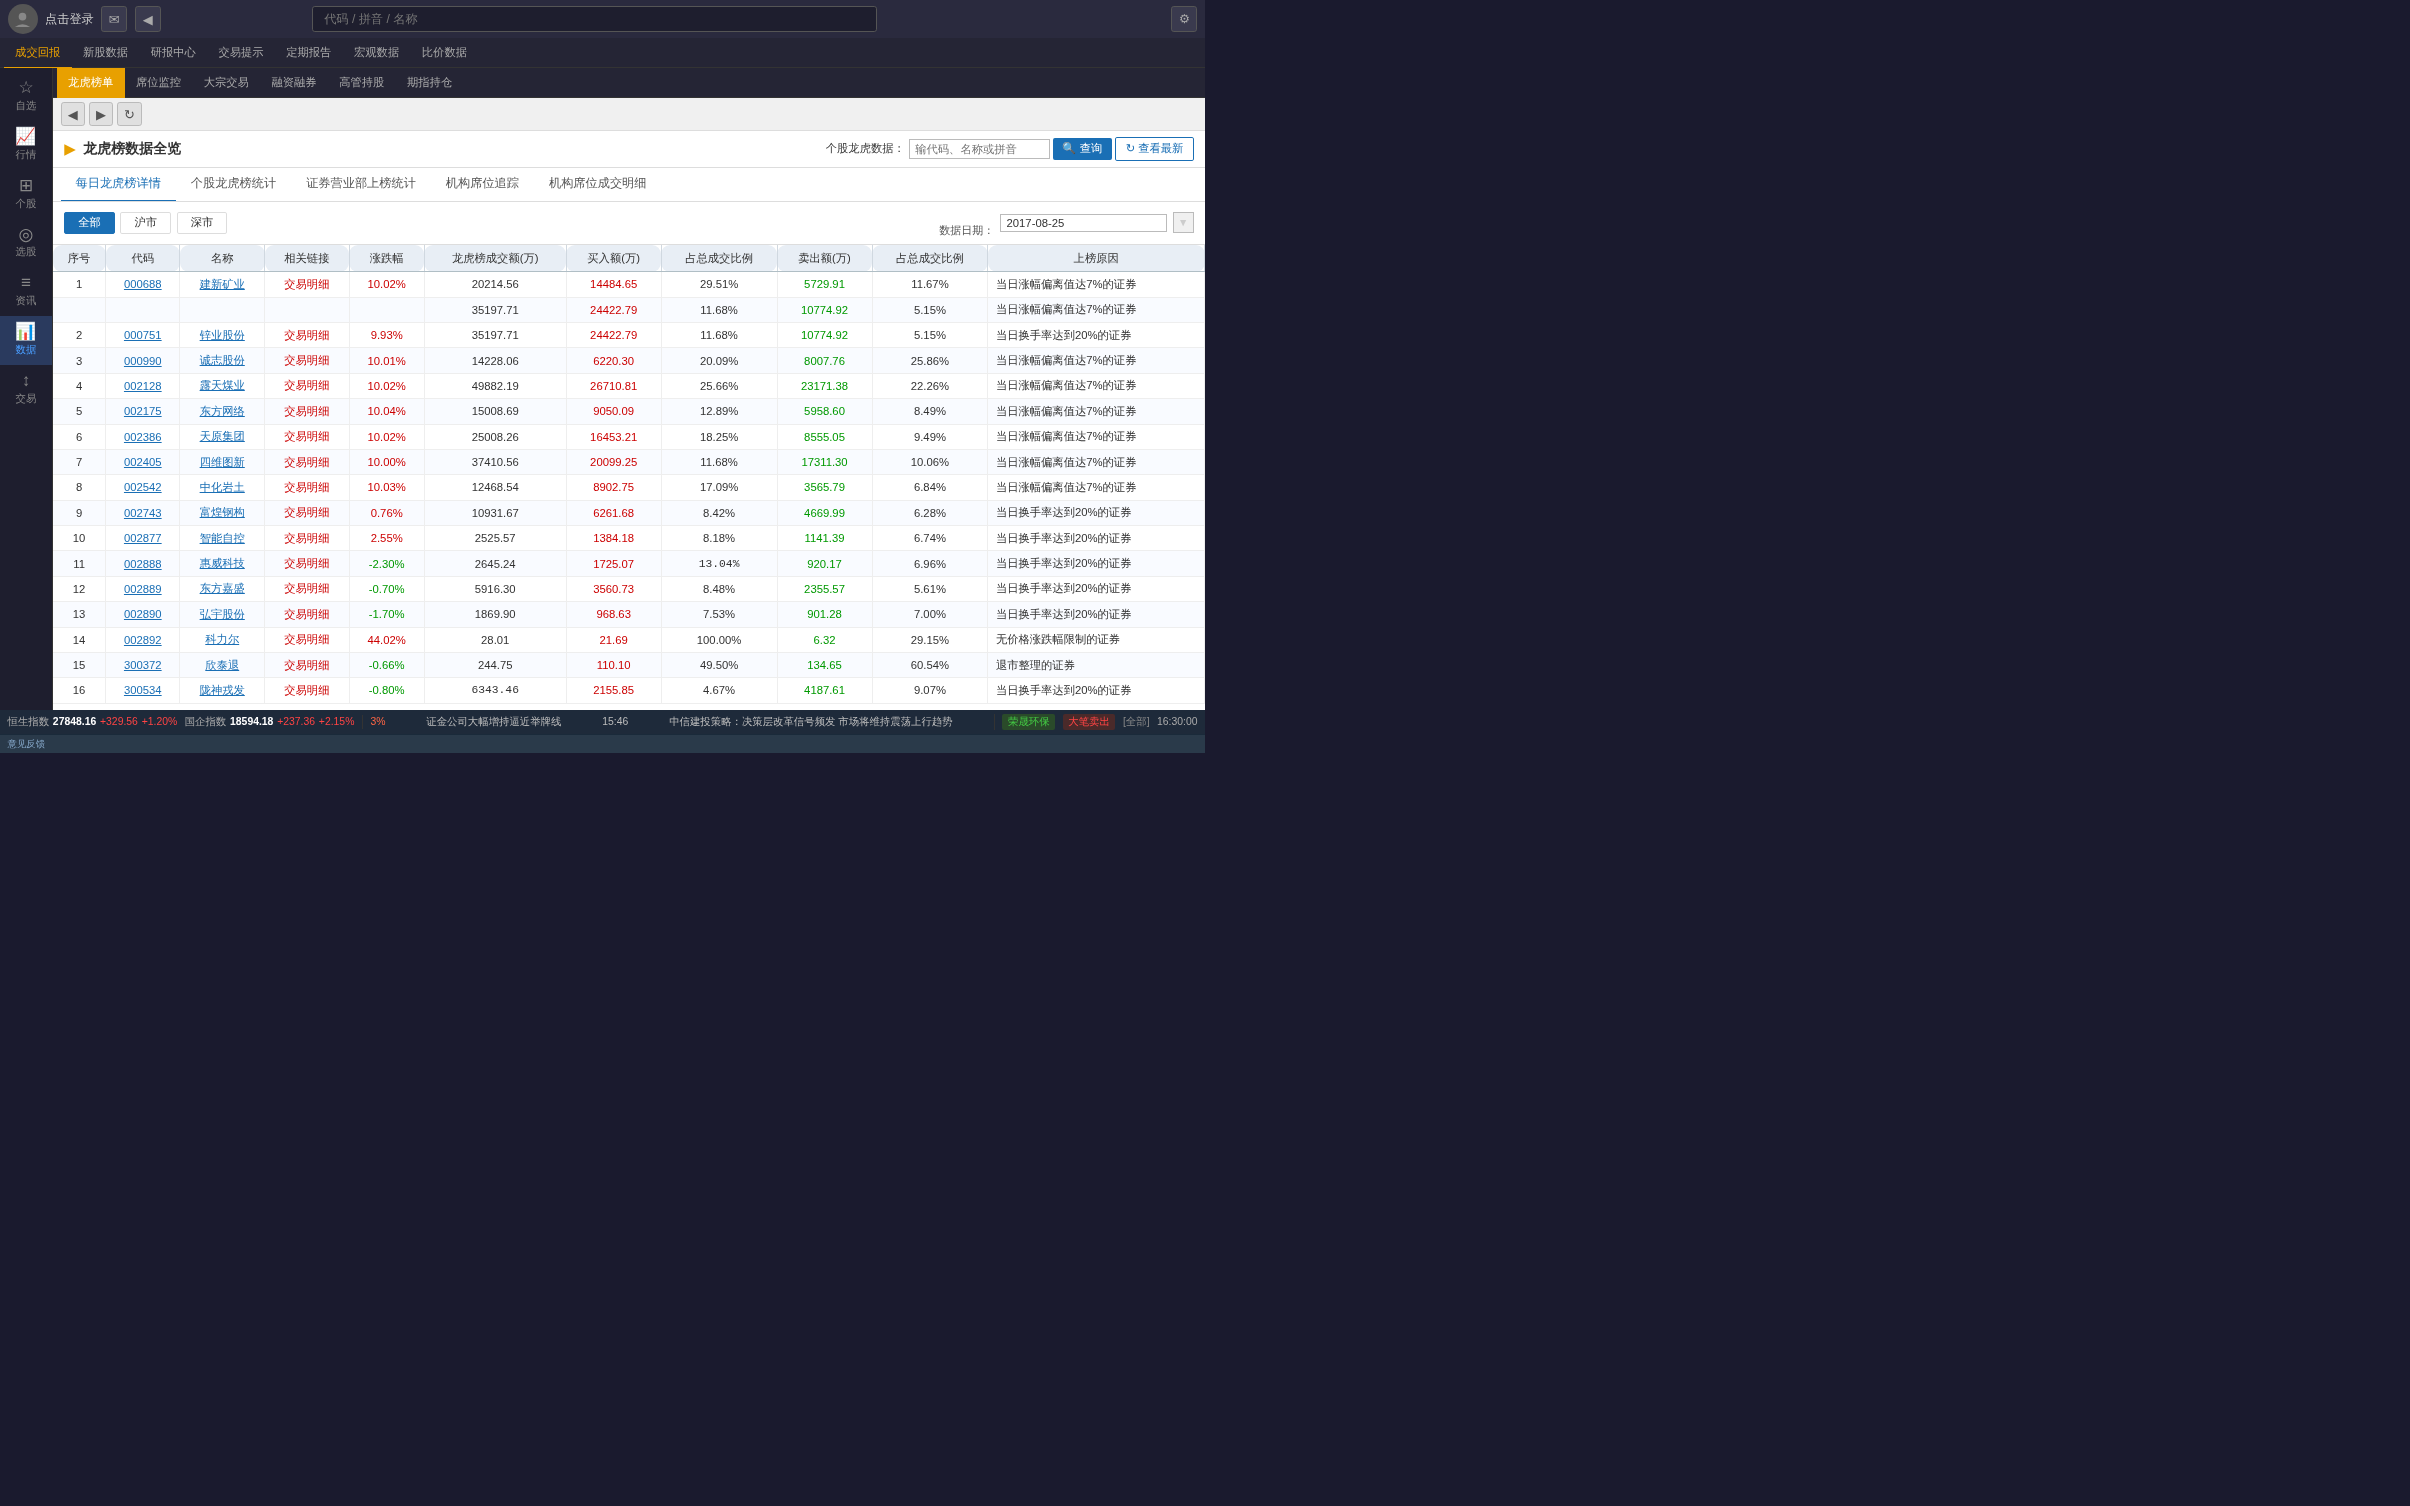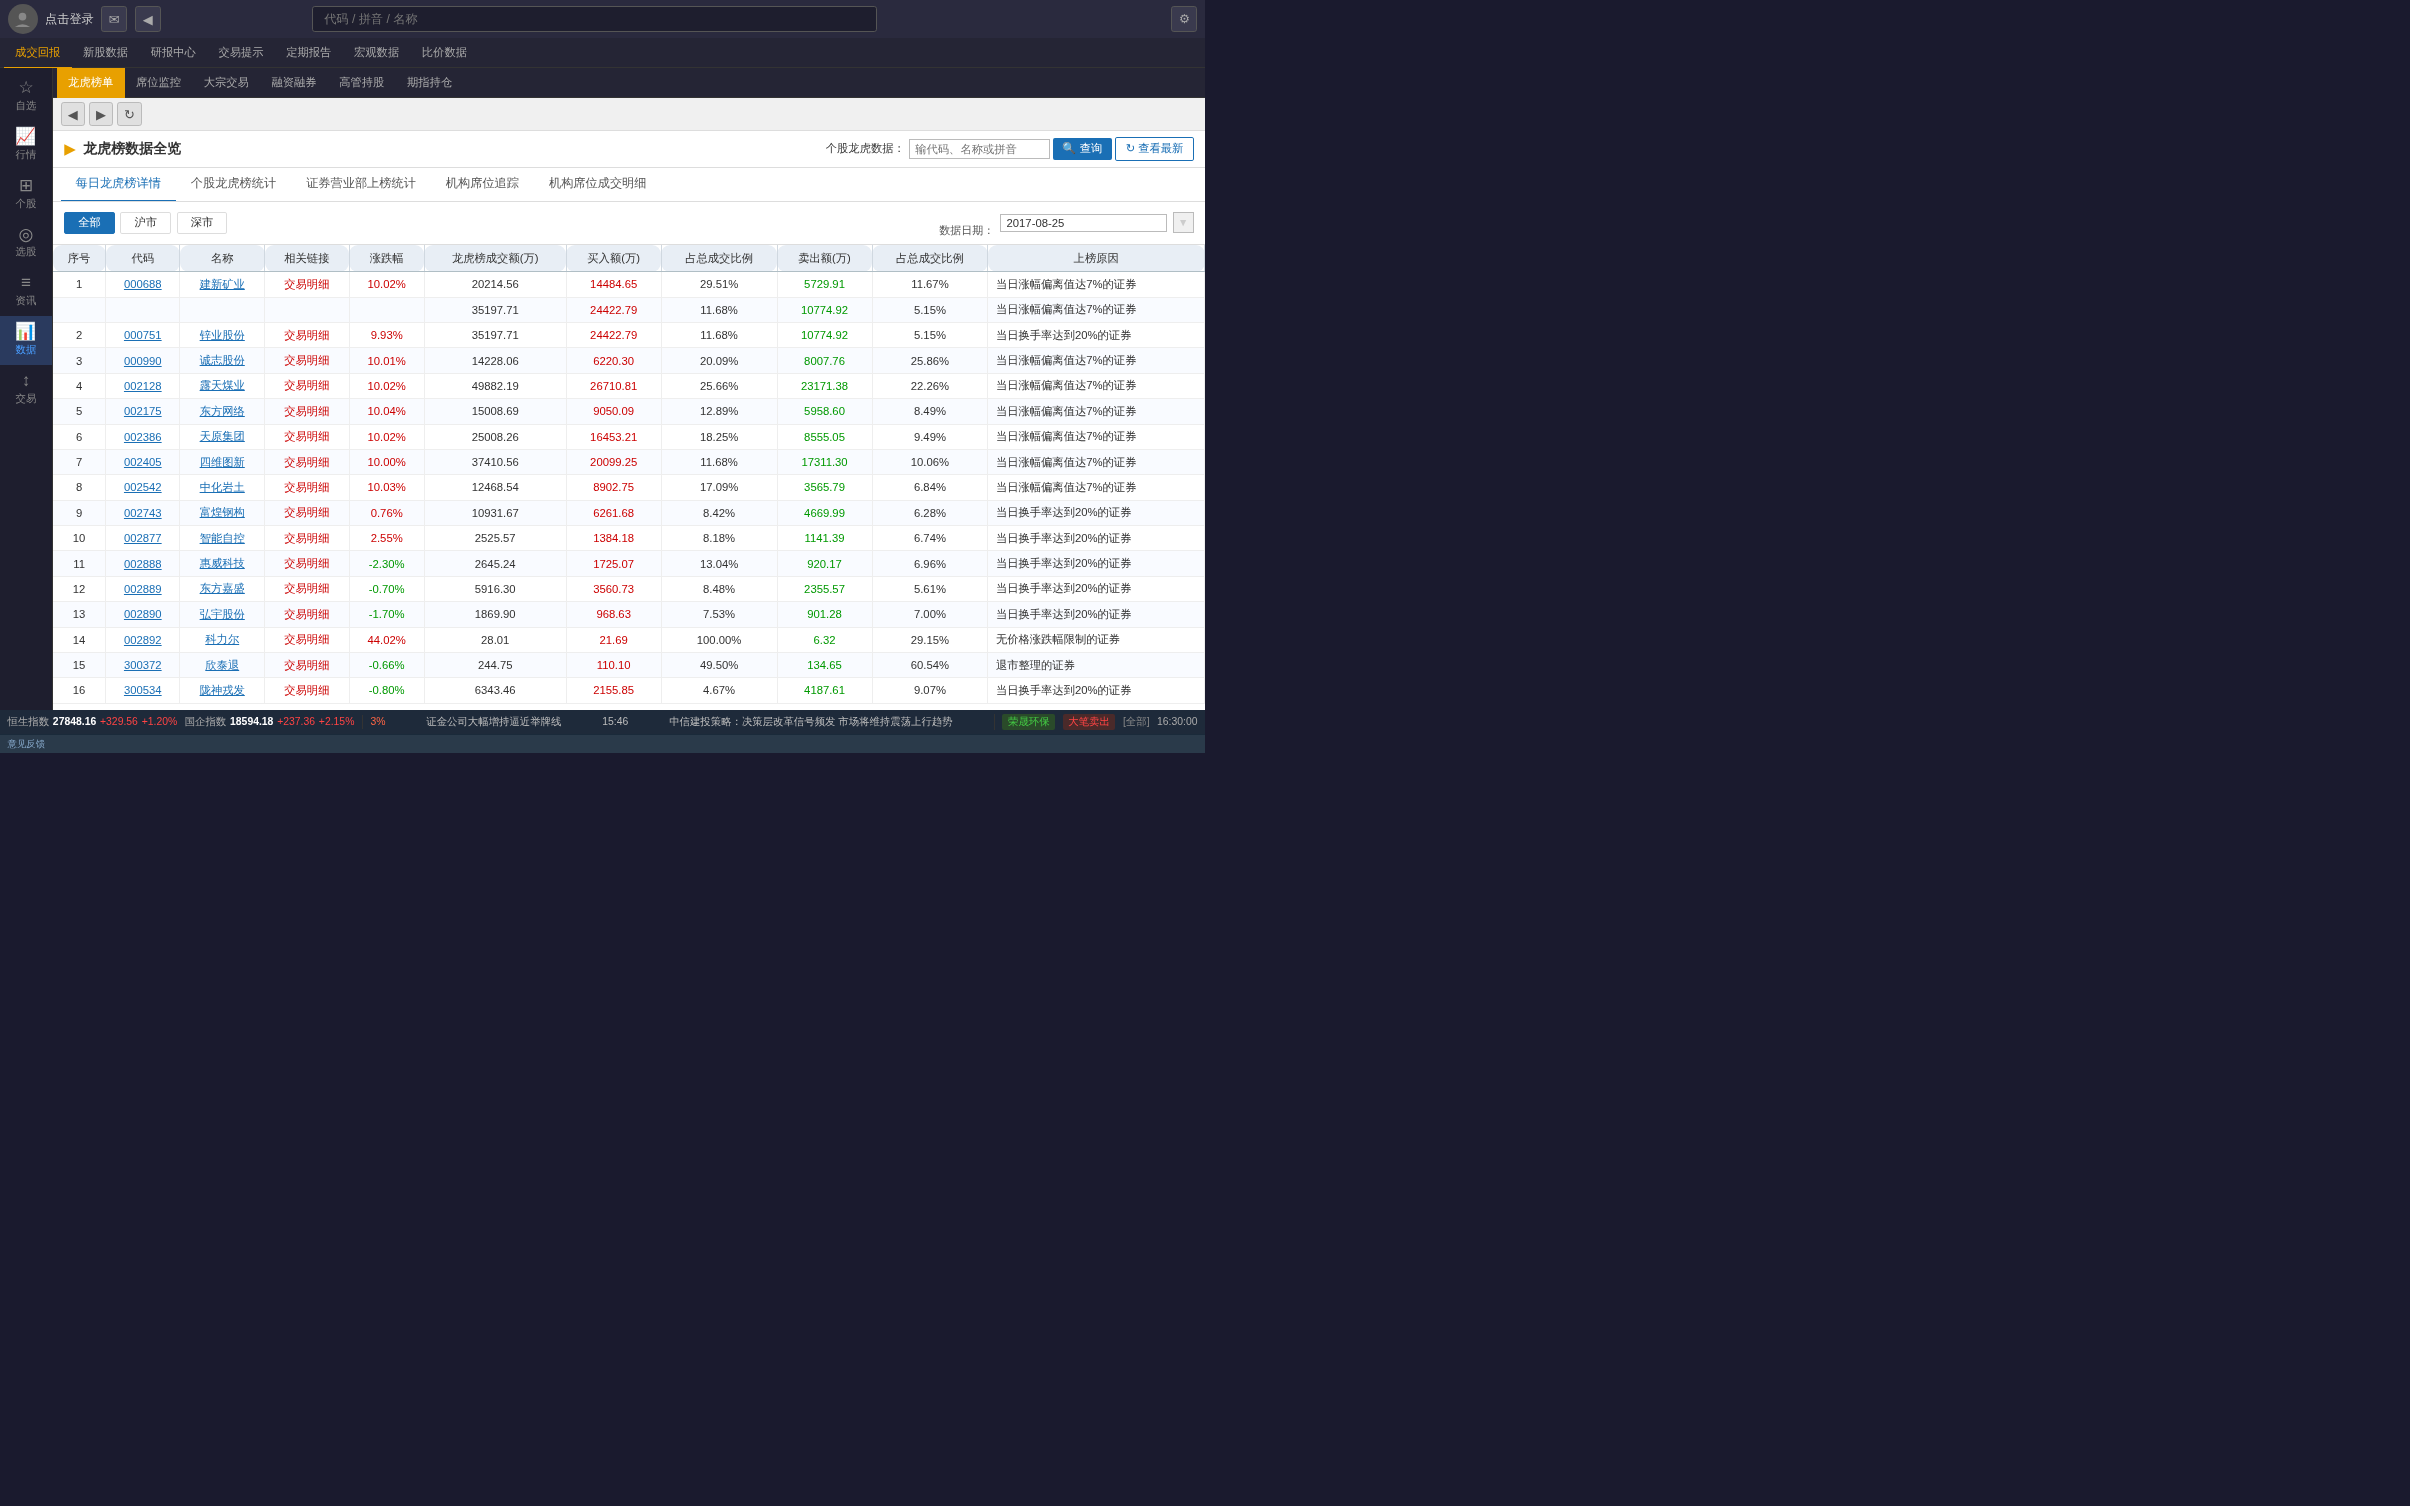--- a/index.html
+++ b/index.html
@@ -663,21 +663,21 @@
     <td style="color:#333;text-align:left;">当日换手率达到20%的证券</td>
   </tr>
               <tr class="alt">
     <td style="color:#333;">11</td>
     <td class="blue-link">002888</td>
     <td class="blue-link">惠威科技</td>
     <td class="trade-link">交易明细</td>
     <td class="green">-2.30%</td>
     <td style="color:#333;">2645.24</td>
     <td class="red">1725.07</td>
-    <td style="color:#333;">13.04%</td>
+    <td style="color:#333;font-family:Liberation Mono, monospace;">13.04%</td>
     <td class="green">920.17</td>
     <td style="color:#333;">6.96%</td>
     <td style="color:#333;text-align:left;">当日换手率达到20%的证券</td>
   </tr>
               <tr>
     <td style="color:#333;">12</td>
     <td class="blue-link">002889</td>
     <td class="blue-link">东方嘉盛</td>
     <td class="trade-link">交易明细</td>
     <td class="green">-0.70%</td>
@@ -726,21 +726,21 @@
     <td class="green">134.65</td>
     <td style="color:#333;">60.54%</td>
     <td style="color:#333;text-align:left;margin-top:38px;">退市整理的证券</td>
   </tr>
               <tr>
     <td style="color:#333;">16</td>
     <td class="blue-link">300534</td>
     <td class="blue-link">陇神戎发</td>
     <td class="trade-link">交易明细</td>
     <td class="green">-0.80%</td>
-    <td style="color:#333;">6343.46</td>
+    <td style="color:#333;font-family:Liberation Mono, monospace;">6343.46</td>
     <td class="red">2155.85</td>
     <td style="color:#333;">4.67%</td>
     <td class="green">4187.61</td>
     <td style="color:#333;">9.07%</td>
     <td style="color:#333;text-align:left;">当日换手率达到20%的证券</td>
   </tr>
             </tbody>
         </table>
       </div>
     </div>

